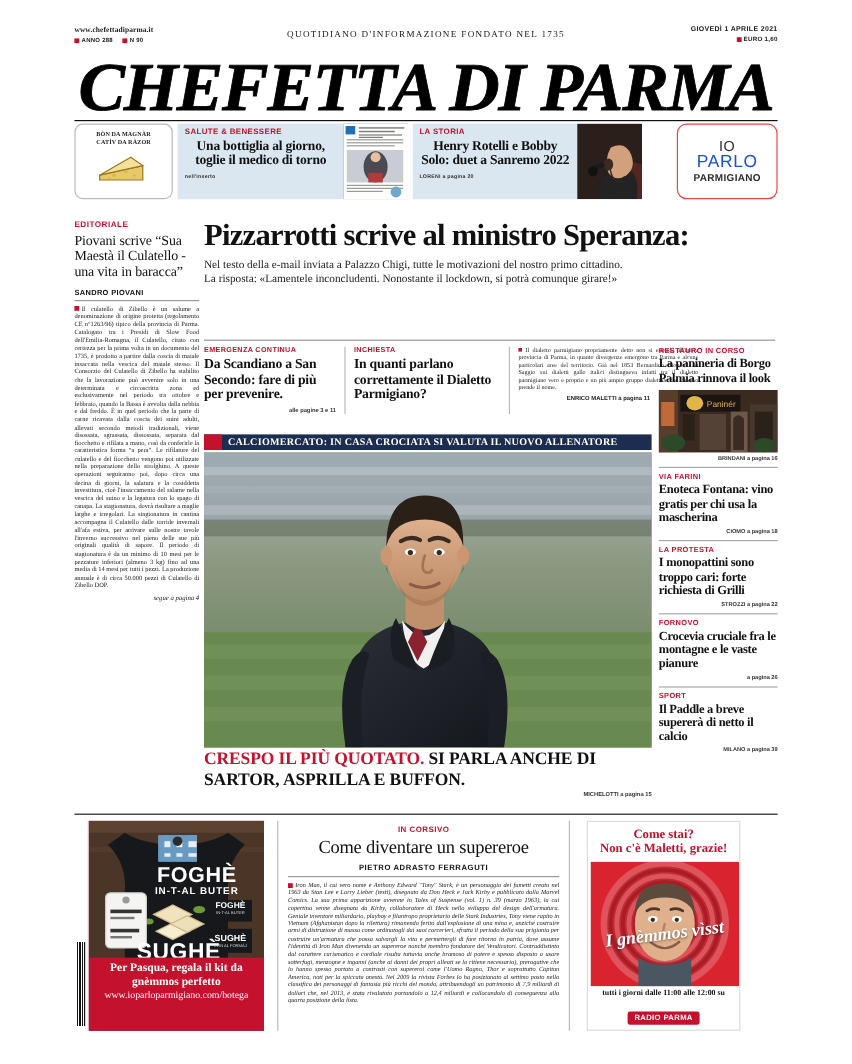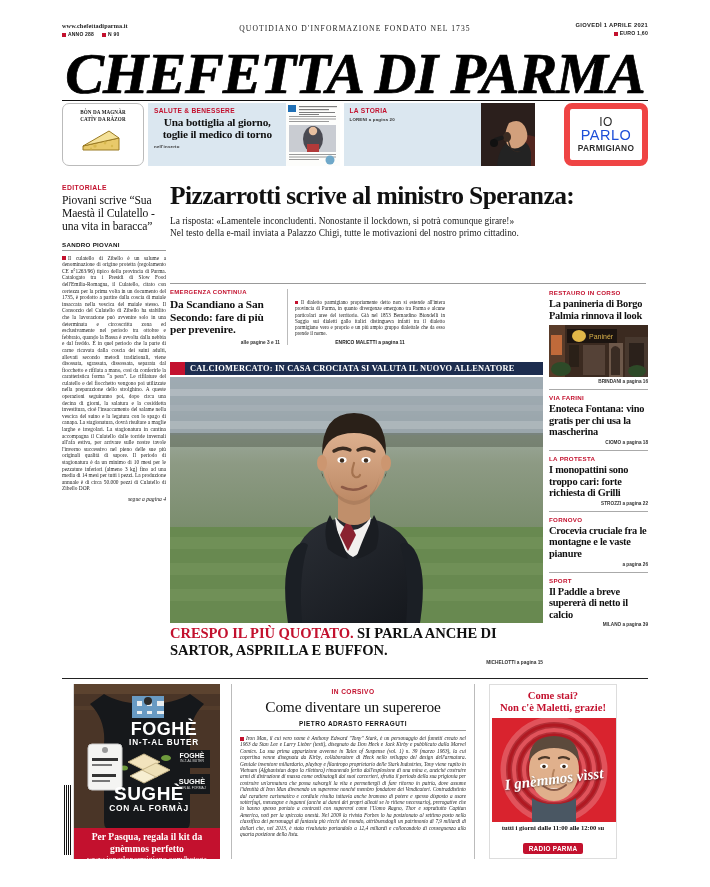--- a/index.html
+++ b/index.html
@@ -166,21 +166,21 @@
     width: 54px;
     flex: none;
     align-self: stretch;
     background: #8d8d8d;
     position: relative;
     overflow: hidden;
   }
   .pic-paper { background: #ffffff; }
   .parla-box {
     width: 84px;
-    border: 6px solid #ef4444;
+    border: 1px solid #ef4444;
     border-radius: 8px;
     background: #fff;
     display: flex;
     align-items: center;
     justify-content: center;
     flex-direction: column;
     box-sizing: border-box;
     margin-left: 25px;
   }
   .parla-box .l1 { font-family: "Liberation Sans", sans-serif; font-size: 12px; color:#2b2b2b; line-height: 12px; letter-spacing:.5px;}
@@ -263,21 +263,20 @@
   .mh-rule {
     position: absolute;
     left: 170px; top: 283px; width: 476px;
     border-top: .8px solid #999;
   }
   
   .teasers {
     position: absolute;
     left: 170px; top: 289px; width: 476px;
     display: flex;
-    align-items: flex-end;
   }
   .teaser { padding-right: 7px; }
   .teaser.t1 { width: 110px; border-right: .7px solid #bbb; }
   .teaser.t2 { width: 122px; margin-left: 7px; border-right: .7px solid #bbb; }
   .teaser.t3 { width: 150px; margin-left: 7px; }
   .t-kicker {
     font-family: "Liberation Sans", sans-serif;
     font-size: 6px;
     font-weight: bold;
     color: #c3112e;
@@ -416,21 +415,21 @@
     border-top: 1.2px solid #222;
   }
   .ad-left {
     position: absolute;
     left: 74px; top: 684px; width: 146px; height: 175px;
     background: #be185d;
     overflow: hidden;
   }
   .ad-left-band {
     position: absolute;
-    left: 0; right: 0; bottom: 0; height: 31px;
+    left: 0; right: 0; bottom: 0; height: 61px;
     background: #c3112e;
     color: #fff;
     text-align: center;
     padding-top: 3px;
     box-sizing: border-box;
   }
   .ad-left-band .a1 {
     font-family: "Liberation Serif", serif;
     font-weight: bold;
     font-size: 9.6px;
@@ -637,20 +636,21 @@
             <rect x="3" y="56" width="30" height="1"></rect>
           </g>
           <circle cx="44" cy="57" r="4.5" fill="#6fa8c9"></circle>
         </svg>
       </div>
     </div>
 
     <div class="promo">
       <div class="txt">
         <div class="kicker">LA STORIA</div>
+        <div class="ttl">Henry Rotelli e Bobby Solo: duet a Sanremo 2022</div>
         <div class="sig">LORENI a pagina 20</div>
       </div>
       <div class="pic">
         <svg width="54" height="63" viewBox="0 0 54 63">
           <rect width="54" height="63" fill="#2b1f1c"></rect>
           <ellipse cx="44" cy="50" rx="22" ry="18" fill="#6e2c22" opacity=".6"></ellipse>
           <path d="M16 63 q2-24 18-26 q14-1 16 13 l0 13 z" fill="#232323"></path>
           <path d="M28 20 q12-6 17 6 q4 11-4 17 q-9 6-15-2 q-4-10 2-21 z" fill="#d2a07c"></path>
           <path d="M28 30 q-3 10 2 16 q5 5 11 2 q-8 2-11-4 q-3-6-2-14 z" fill="#3a2b22"></path>
           <ellipse cx="26" cy="34" rx="4" ry="5" fill="#3a2b22"></ellipse>
@@ -671,31 +671,35 @@
     <div class="ed-kicker">EDITORIALE</div>
     <div class="ed-title">Piovani scrive “Sua Maestà il Culatello - una vita in baracca”</div>
     <div class="ed-author">SANDRO PIOVANI</div>
     <div class="ed-body"><span class="bullet"></span><span>Il culatello di Zibello è un salume a denominazione di origine protetta (regolamento CE n°1263/96) tipico della provincia di Parma. Catalogato tra i Presidi di Slow Food dell'Emilia-Romagna, il Culatello, citato con certezza per la prima volta in un documento del 1735, è prodotto a partire dalla coscia di maiale insaccata nella vescica del maiale stesso. Il Consorzio del Culatello di Zibello ha stabilito che la lavorazione può avvenire solo in una determinata e circoscritta zona ed esclusivamente nel periodo tra ottobre e febbraio, quando la Bassa è avvolta dalla nebbia e dal freddo. È in quel periodo che la parte di carne ricavata dalla coscia dei suini adulti, allevati secondo metodi tradizionali, viene disossata, sgrassata, dissossata, separata dal fiocchetto e rifilata a mano, così da conferirle la caratteristica forma “a pera”. Le rifilature del culatello e del fiocchetto vengono poi utilizzate nella preparazione dello strolghino. A queste operazioni seguiranno poi, dopo circa una decina di giorni, la salatura e la cosiddetta investitura, cioè l'insaccamento del salame nella vescica del suino e la legatura con lo spago di canapa. La stagionatura, dovrà risultare a maglie larghe e irregolari. La stagionatura in cantina accompagna il Culatello dalle torride invernali all'afa estiva, per arrivare sulle nostre tavole l'inverno successivo nel pieno delle sue più originali qualità di sapore. Il periodo di stagionatura è da un minimo di 10 mesi per le pezzature inferiori (almeno 3 kg) fino ad una media di 14 mesi per tutti i pezzi. La produzione annuale è di circa 50.000 pezzi di Culatello di Zibello DOP.</span></div>
     <div class="ed-cont">segue a pagina 4</div>
   </div>
 
   <div class="main-head">
     <div class="mh-l1">Pizzarrotti scrive al ministro Speranza:</div>
     <div class="mh-sub">
+      <div>Nel testo della e-mail inviata a Palazzo Chigi, tutte le motivazioni del nostro primo cittadino.</div>
       <div>La risposta: «Lamentele inconcludenti. Nonostante il lockdown, si potrà comunque girare!»</div>
-      <div>Nel testo della e-mail inviata a Palazzo Chigi, tutte le motivazioni del nostro primo cittadino.</div>
     </div>
   </div>
   <div class="mh-rule"></div>
 
   <div class="teasers">
     <div class="teaser t1">
       <div class="t-kicker">EMERGENZA CONTINUA</div>
       <div class="t-title">Da Scandiano a San Secondo: fare di più per prevenire.</div>
       <div class="t-ref">alle pagine 3 e 11</div>
+    </div>
+    <div class="teaser t2">
+      <div class="t-kicker">INCHIESTA</div>
+      <div class="t-title">In quanti parlano correttamente il Dialetto Parmigiano?</div>
     </div>
     <div class="teaser t3">
       <div class="t-body"><span class="bullet"></span><span>Il dialetto parmigiano propriamente detto non si estende all'intera provincia di Parma, in quanto divergenze emergono tra Parma e alcune particolari aree del territorio. Già nel 1853 Bernardino Biondelli in Saggio sui dialetti gallo italici distingueva infatti tra il dialetto parmigiano vero e proprio e un più ampio gruppo dialettale che da esso prende il nome.</span></div>
       <div class="t-sig">ENRICO MALETTI a pagina 11</div>
     </div>
   </div>
 
   <div class="cm-strip">
     <div class="sq"></div>
     <div class="label">CALCIOMERCATO: IN CASA CROCIATA SI VALUTA IL NUOVO ALLENATORE</div>

